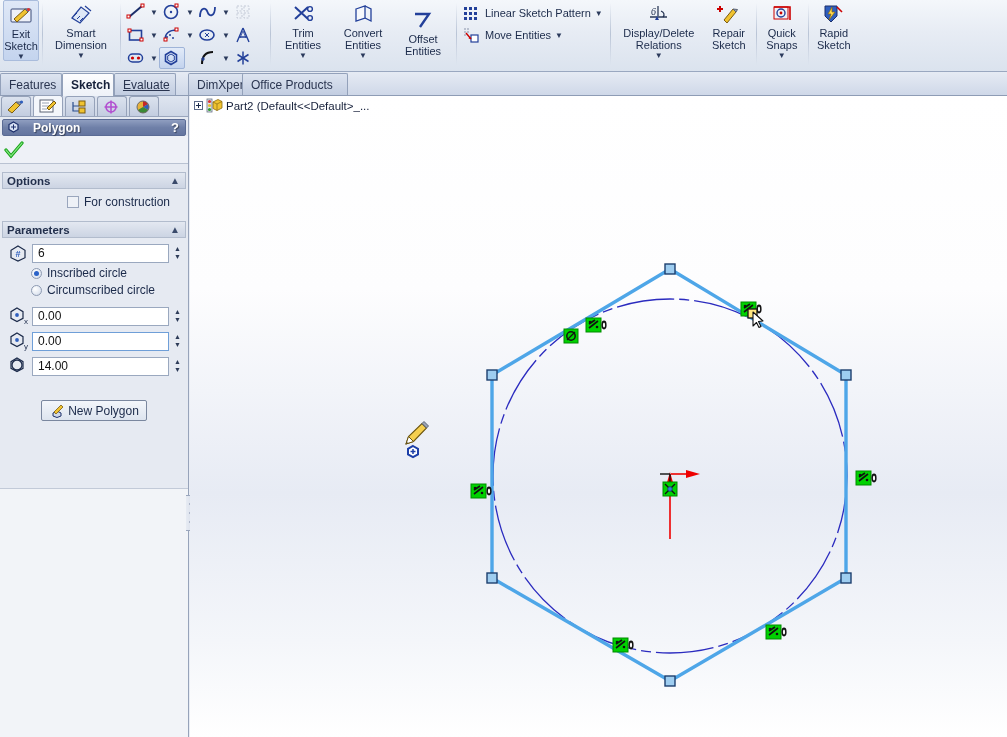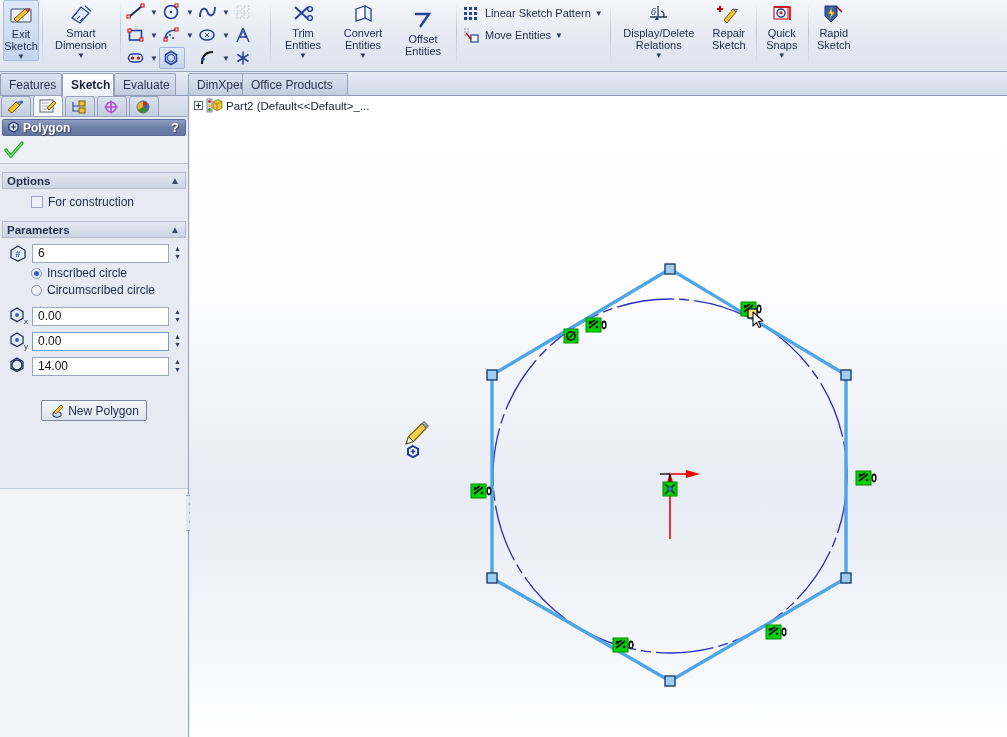--- a/index.html
+++ b/index.html
@@ -79,21 +79,21 @@
   #pmtabs { height: 21px; display: flex; align-items: flex-end; padding-left: 1px;
     background: linear-gradient(to bottom,#dfe5f0,#cdd6e6); border-bottom: 1px solid #9aa6bd; }
   .pmtab { width: 30px; height: 20px; margin-right: 2px; display: flex; align-items: center; justify-content: center;
     background: linear-gradient(to bottom,#dbe2ee,#c3cde0); border: 1px solid #96a2b9; border-bottom: none; border-radius: 3px 3px 0 0; }
   .pmtab.active { background: #f3f6fb; height: 21px; }
 
   #pmtitle {
     margin: 2px 2px 0 2px; height: 17px;
     background: linear-gradient(to bottom,#8f9ec0,#6f80a8 50%,#64759f);
     border: 1px solid #5a6b94; border-radius: 2px;
-    display: flex; align-items: center; color: #fff; font-weight: bold; font-size: 12px;
+    display: flex; align-items: center; color: #fff; font-weight: bold; font-size: 12px; gap: 10px;
   }
   #pmtitle .t { flex: 1; padding-left: 3px; text-shadow: 1px 1px 1px rgba(0,0,0,.45); }
   #pmtitle .q { padding-right: 6px; font-weight: bold; font-size: 13px; text-shadow: 1px 1px 1px rgba(0,0,0,.45); }
 
   #okrow { height: 28px; display: flex; align-items: center; padding-left: 4px;
            border-bottom: 1px solid #b9c2d2; background:#eef1f7; }
 
   .section-hdr {
     height: 17px; margin: 8px 2px 0 2px; display: flex; align-items: center;
     background: linear-gradient(to bottom,#e3e8f1,#ccd4e3);
@@ -113,21 +113,21 @@
           justify-content: center; align-items: center; }
   .spin div { font-size: 7px; line-height: 8px; color:#2d3b58; }
 
   .radio-row { display: flex; align-items: center; padding: 3px 0 0 31px; font-size: 12px; }
   .rdot { width: 11px; height: 11px; border-radius: 50%; margin-right: 5px;
           background: radial-gradient(circle at 35% 32%, #fff, #e2e8f2 62%, #c8d1e0);
           border: 1px solid #8d9ab2; position: relative; flex: none; }
   .rdot.on::after { content:""; position:absolute; left:2px; top:2px; width:5px; height:5px;
           border-radius:50%; background:#2a62c8; }
 
-  .cbrow { display: flex; align-items: center; padding: 6px 0 0 31px; font-size: 12px; }
+  .cbrow { display: flex; align-items: center; padding: 6px 0 0 31px; font-size: 12px; margin-left: 36px; }
   .cbox { width: 12px; height: 12px; margin-right: 5px; background:#eef1f7;
           border: 1px solid #9aa6bd; flex:none; }
 
   #newpoly {
     margin: 24px auto 0 auto; width: 106px; height: 21px;
     background: linear-gradient(to bottom,#f3f6fb,#dde4ef);
     border: 1px solid #7a879f; border-radius: 2px;
     display: flex; align-items: center; justify-content: center; gap: 3px; font-size: 12px;
   }
   .panel-white { position: absolute; left: 0; top: 392px; width: 188px; bottom: 0; background: #f2f4f8; border-top:1px solid #c2cad8; }
@@ -475,21 +475,21 @@
         <span class="lbl">Rapid</span>
         <span class="lbl">Sketch</span>
       </div>
     </div>
 
   </div>
 
   <div id="tabbar">
     <div class="tab" style="left:0px;   width:62px;">Features</div>
     <div class="tab active" style="left:62px;  width:52px;">Sketch</div>
-    <div class="tab" style="left:114px; width:62px;">Evaluate</div>
+    <div class="tab" style="left:114px; width:62px;text-decoration:underline;">Evaluate</div>
     <div class="tab" style="left:188px; width:66px;">DimXpert</div>
     <div class="tab" style="left:242px; width:106px;">Office Products</div>
 
     <div id="viewtools">
       <div class="vbtn">
         <svg width="18" height="17" viewBox="0 0 18 17">
             <circle cx="8" cy="7" r="5.2" fill="#dbe7f8" stroke="#2b4f8e" stroke-width="1.3"></circle>
             <path d="M11.6 10.8 L16 15.5" stroke="#2b4f8e" stroke-width="2"></path>
             <path d="M5.5 7 H10.5 M8 4.6 V9.4" stroke="#2b4f8e" stroke-width="1"></path>
           </svg>

